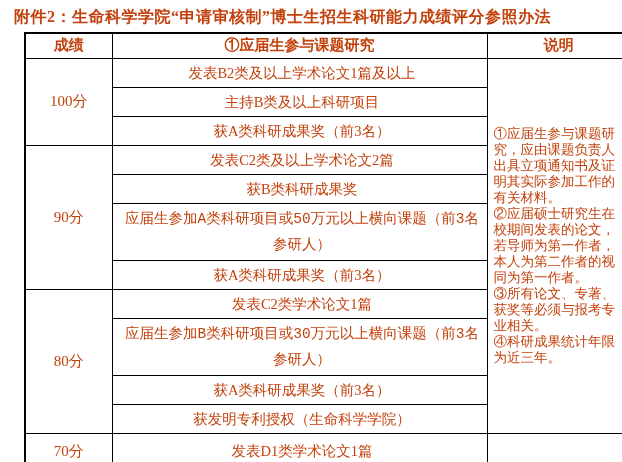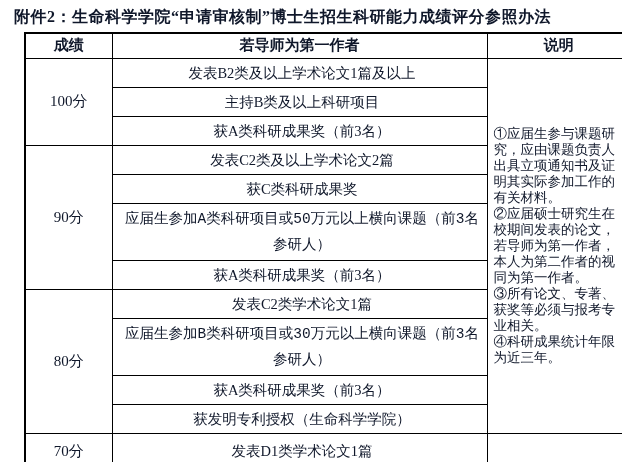--- a/index.html
+++ b/index.html
@@ -7,21 +7,21 @@
     padding: 0;
     width: 622px;
     height: 462px;
     background: #ffffff;
     overflow: hidden;
   }
   .doc {
     width: 622px;
     height: 462px;
     font-family: "Liberation Serif", "DejaVu Serif", serif;
-    color: #0f172a;
+    color: #c2410c;
     background: #ffffff;
   }
   .title {
     font-weight: 700;
     font-size: 16px;
     letter-spacing: 0.5px;
     padding: 7px 4px 4px 14px;
     white-space: nowrap;
   }
   table.score-table {
@@ -77,21 +77,21 @@
   <table class="score-table">
     <colgroup>
       <col style="width:87px">
       <col style="width:375px">
       <col style="width:144px">
     </colgroup>
 
     <tbody>
         <tr class="hdr">
       <th class="hcell">成绩</th>
-      <th class="hcell">若导师为第一作者</th>
+      <th class="hcell">①应届生参与课题研究</th>
       <th class="hcell">说明</th>
     </tr>
 
     <tr class="row">
       <td class="score-cell" rowspan="3">100分</td>
       <td class="cond-cell">发表B2类及以上学术论文1篇及以上</td>
       <td class="notes-cell" rowspan="11">
         <p class="note">①应届生参与课题研究，应由课题负责人出具立项通知书及证明其实际参加工作的有关材料。</p>
         <p class="note">②应届硕士研究生在校期间发表的论文，若导师为第一作者，本人为第二作者的视同为第一作者。</p>
         <p class="note">③所有论文、专著、获奖等必须与报考专业相关。</p>
@@ -103,21 +103,21 @@
     </tr>
     <tr class="row">
       <td class="cond-cell">获A类科研成果奖（前3名）</td>
     </tr>
 
     <tr class="row">
       <td class="score-cell" rowspan="4">90分</td>
       <td class="cond-cell">发表C2类及以上学术论文2篇</td>
     </tr>
     <tr class="row">
-      <td class="cond-cell">获C类科研成果奖</td>
+      <td class="cond-cell">获B类科研成果奖</td>
     </tr>
     <tr class="row-tall">
       <td class="cond-cell">应届生参加A类科研项目或50万元以上横向课题（前3名参研人）</td>
     </tr>
     <tr class="row">
       <td class="cond-cell">获A类科研成果奖（前3名）</td>
     </tr>
 
     <tr class="row">
       <td class="score-cell" rowspan="4">80分</td>

